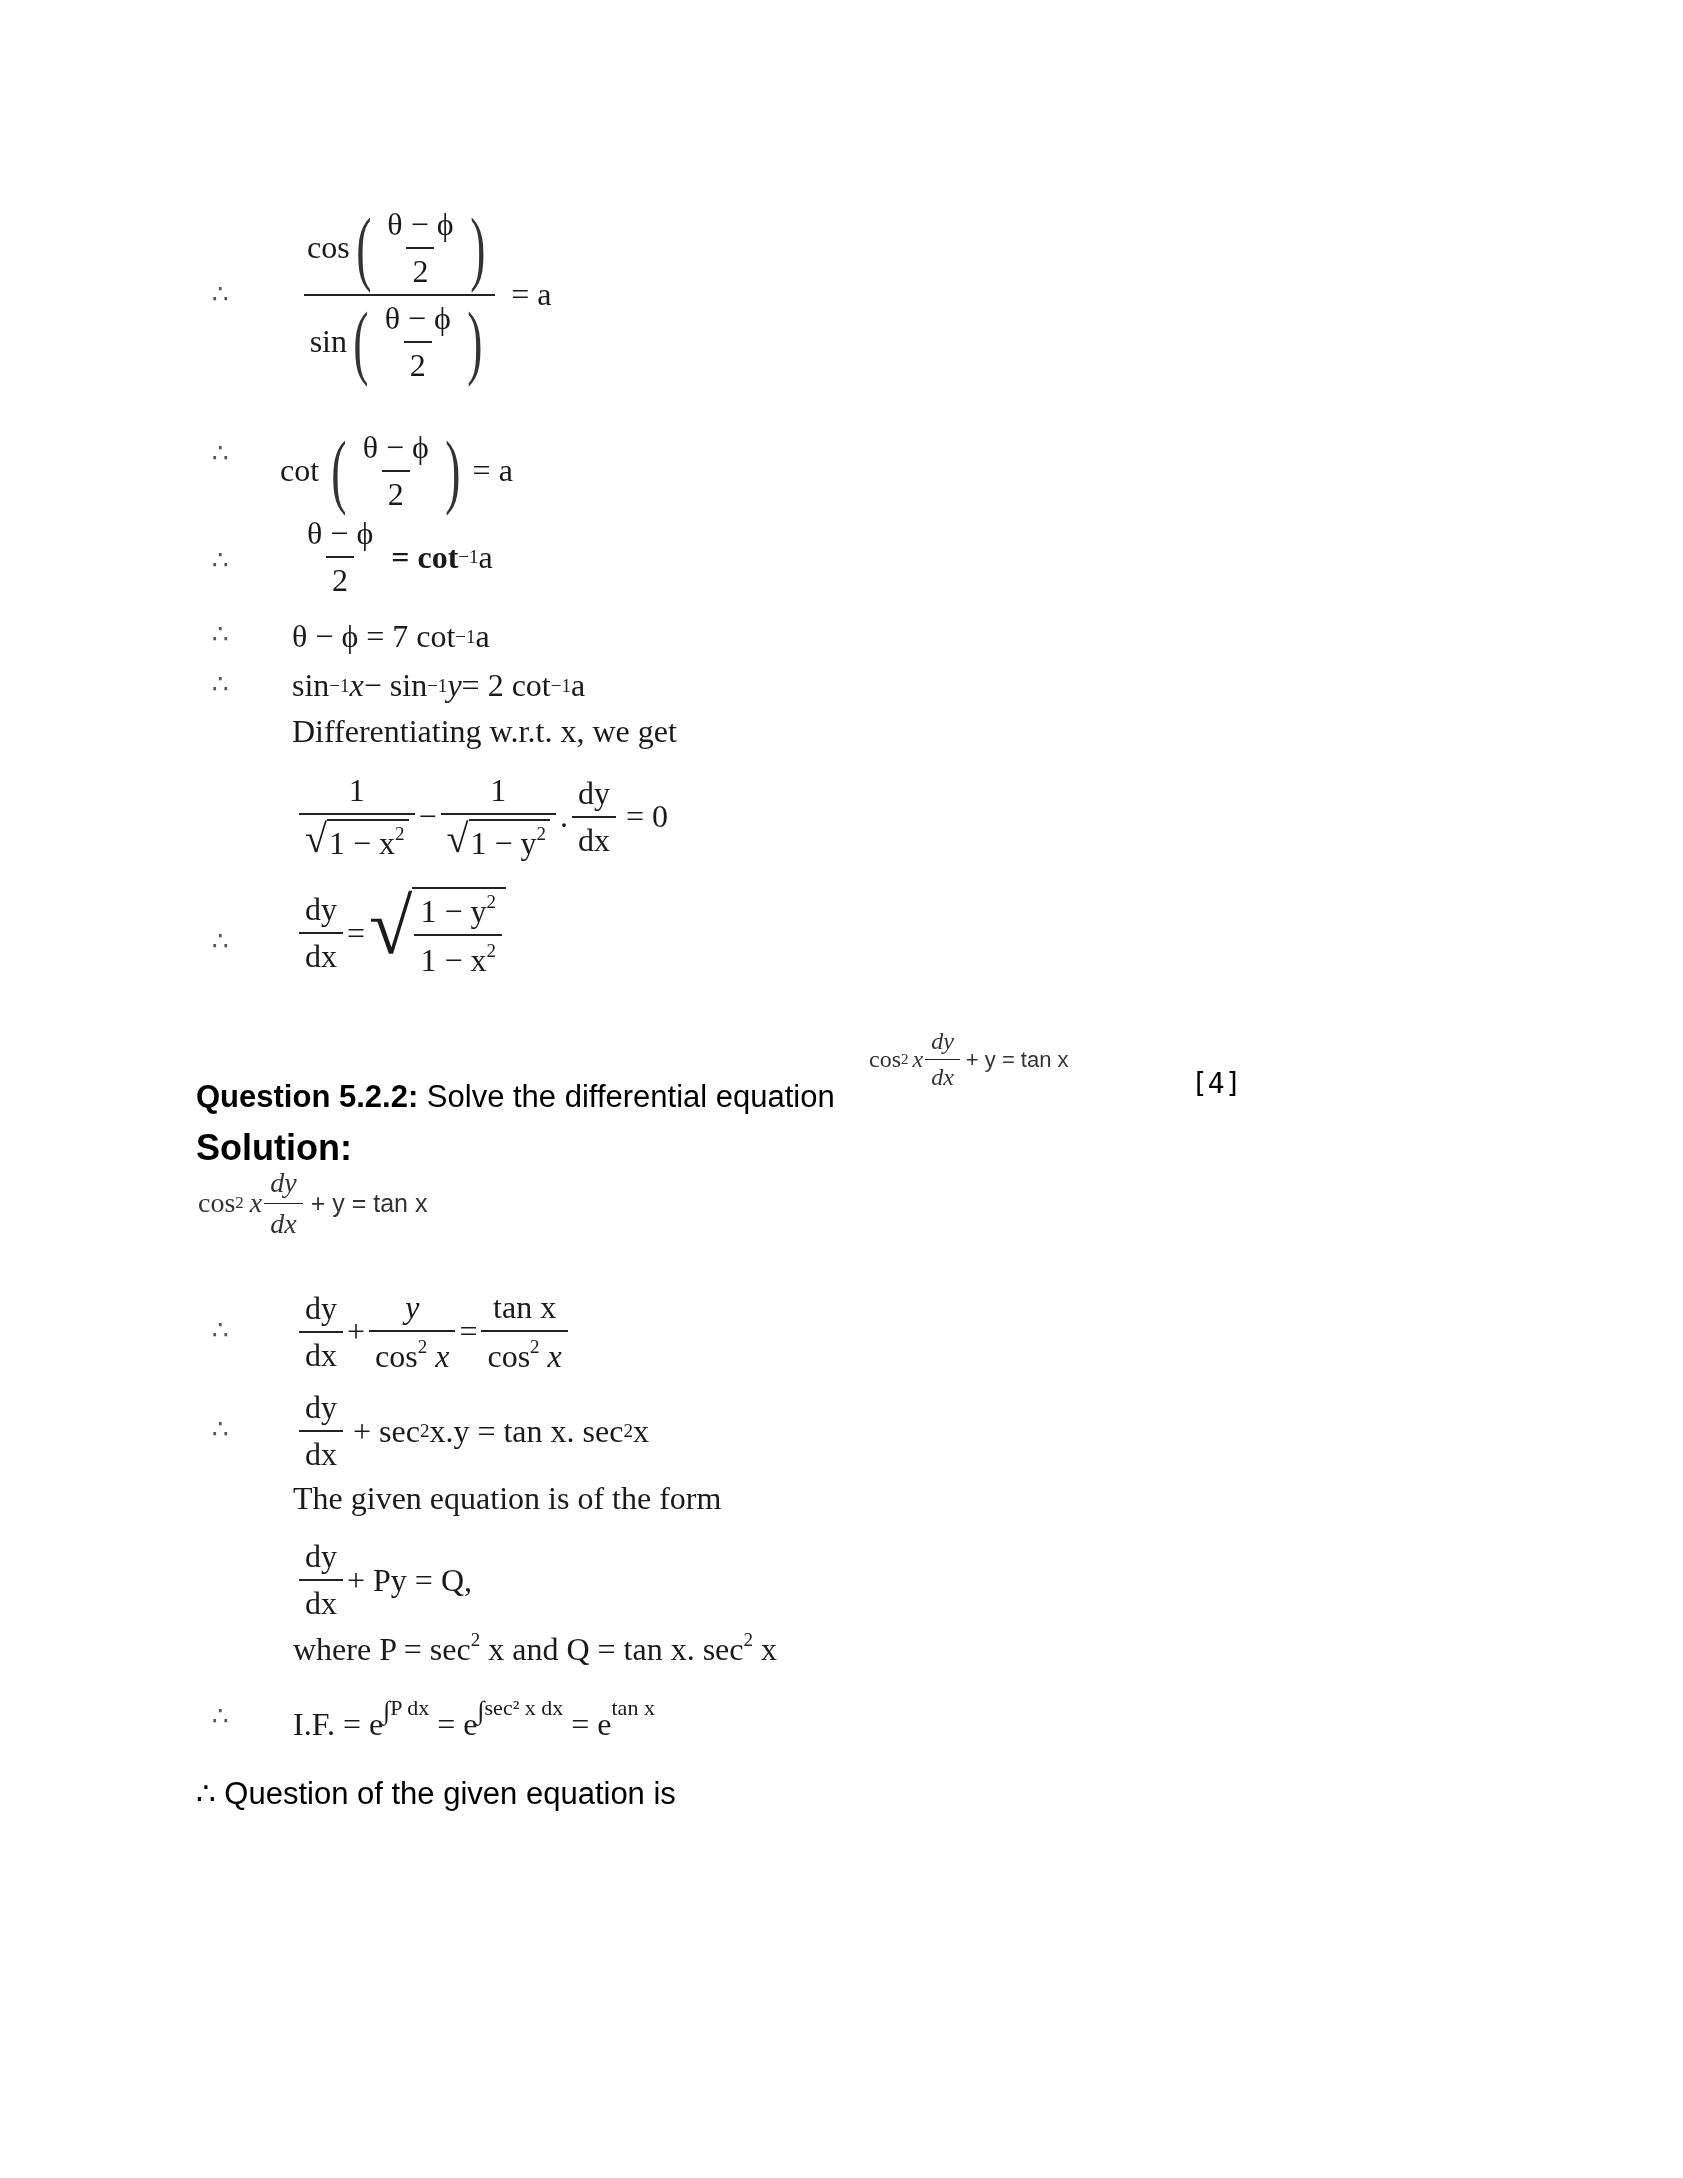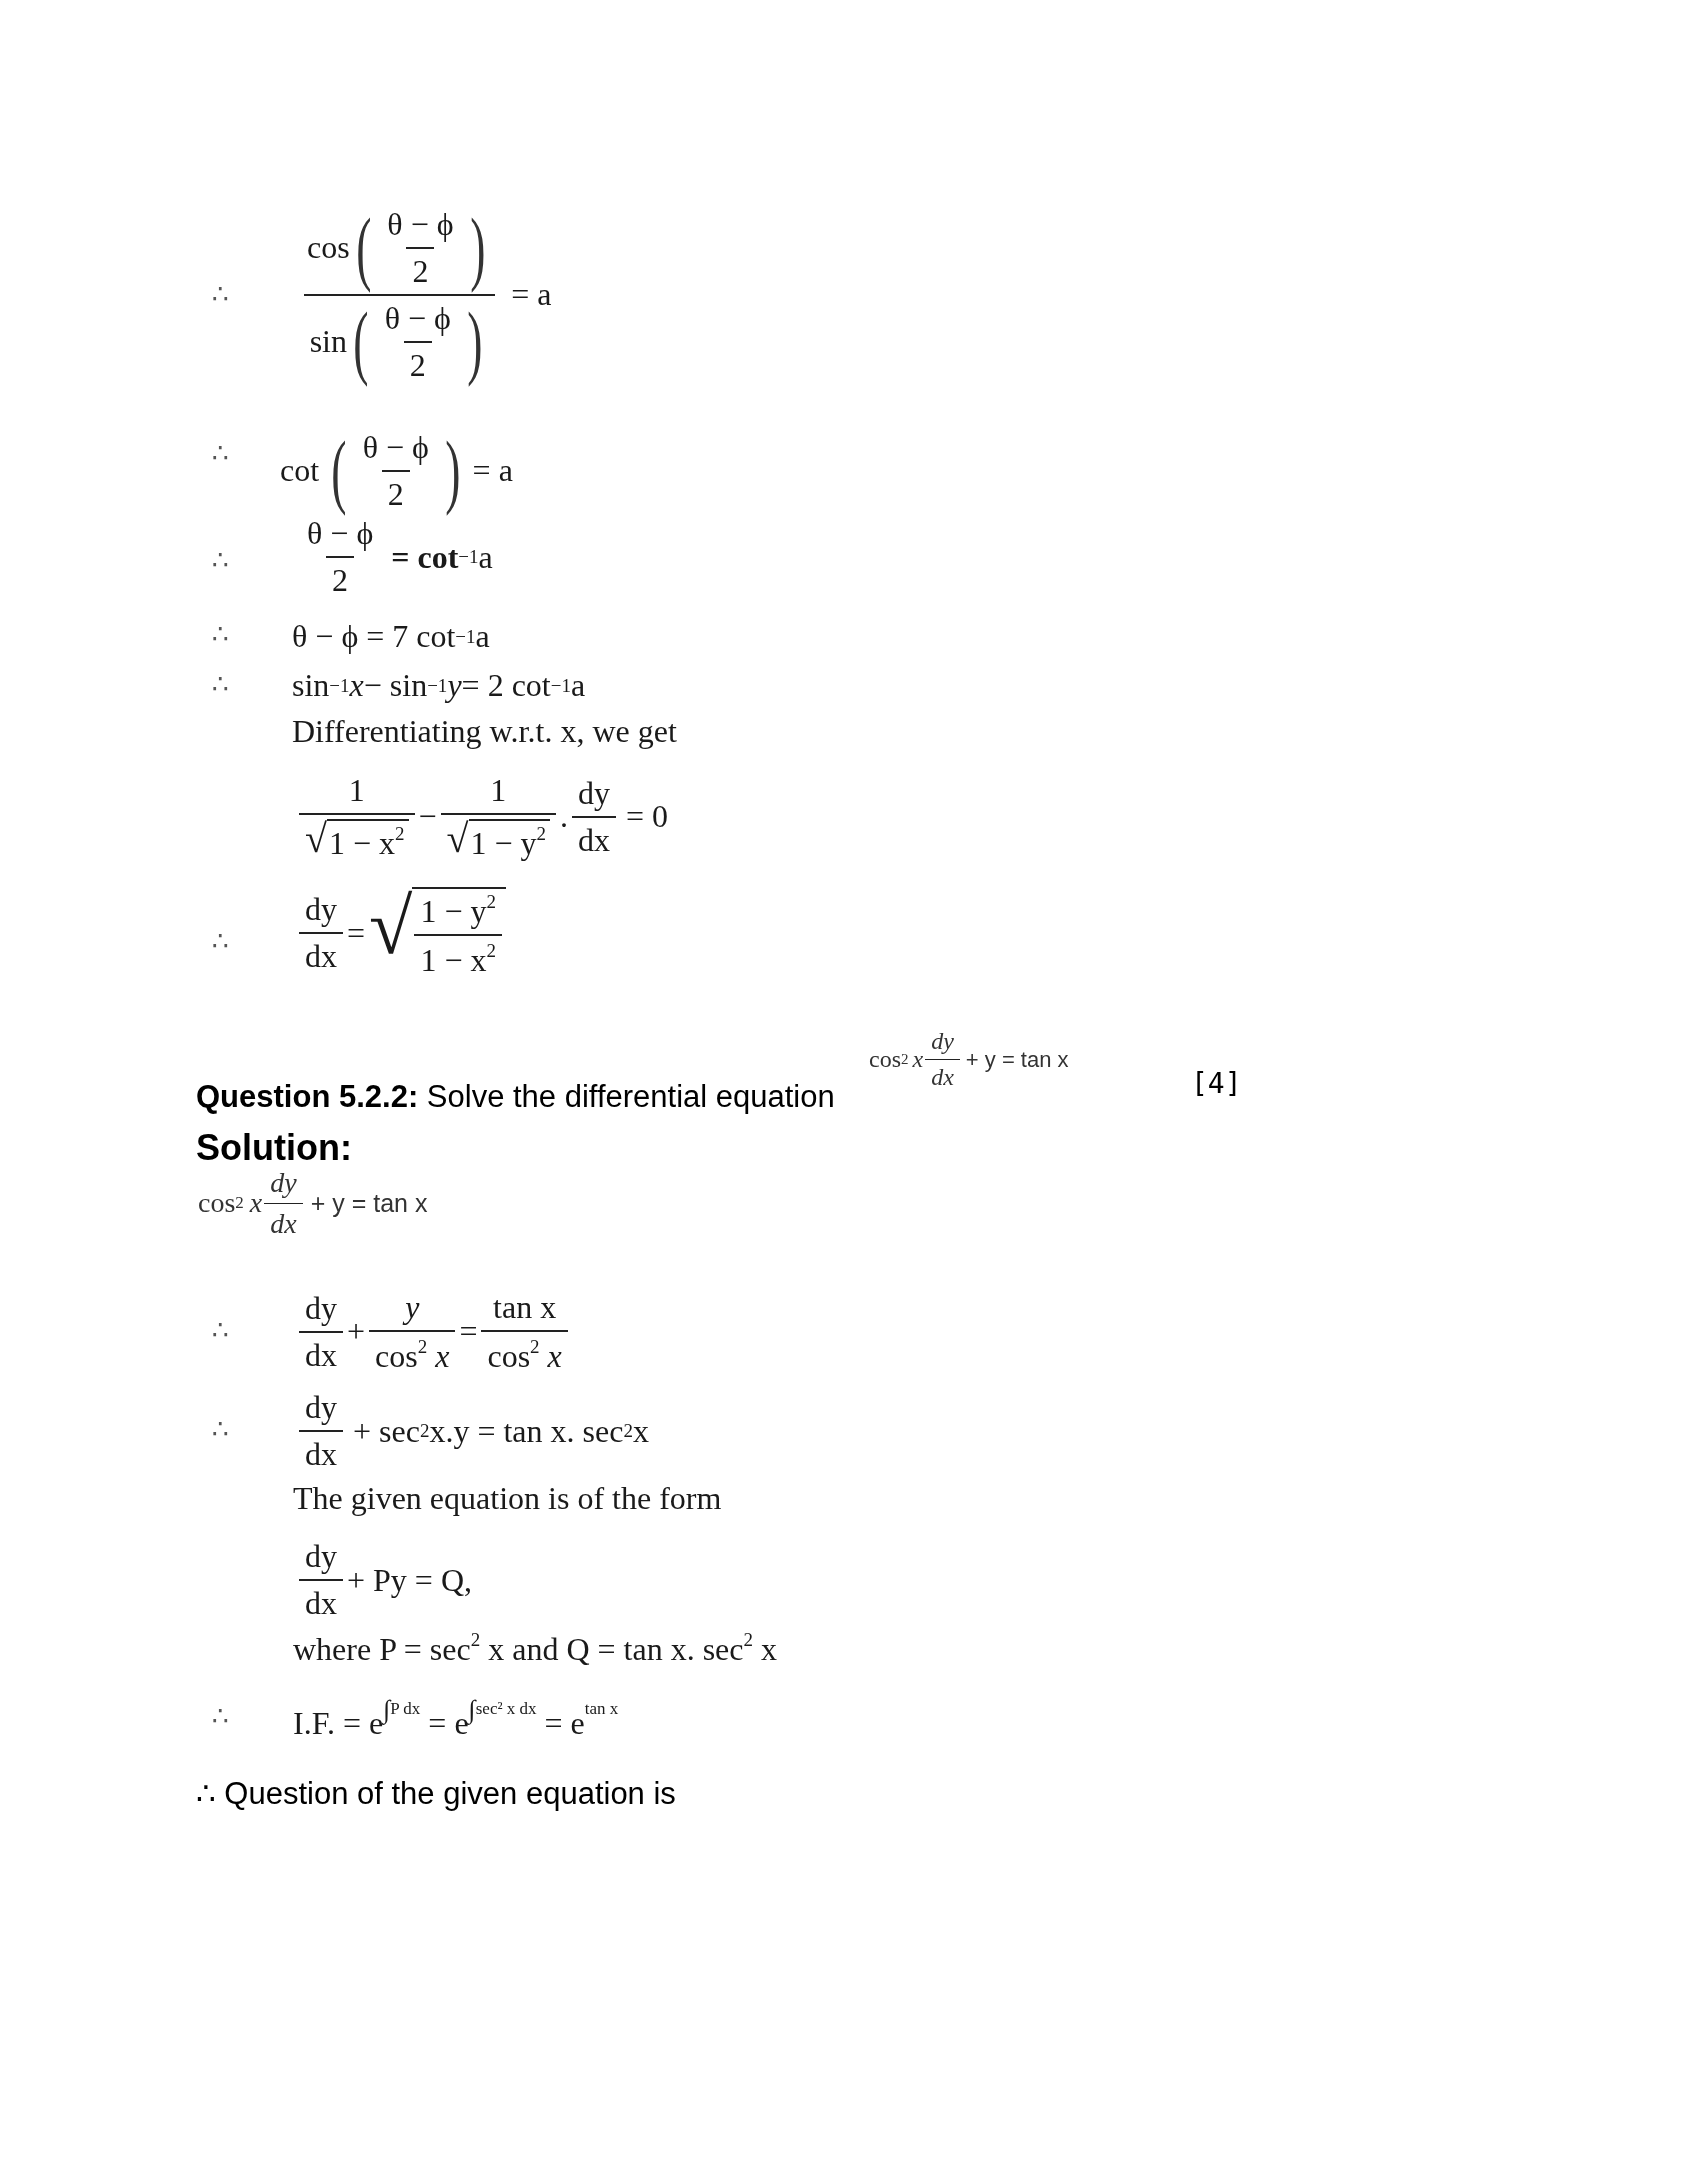--- a/index.html
+++ b/index.html
@@ -17,21 +17,21 @@
   .sqrt .rad { font-size: 40px; line-height: 1; }
   .sqrt .under { border-top: 2px solid #222; padding: 2px 4px 0 2px; }
   .q-line { position: absolute; left: 196px; top: 1061px; font-family: "Liberation Sans", sans-serif; font-size: 31px; color: #000; margin-top: 18px; }
   .q-line b { font-weight: bold; }
   .marks { position: absolute; left: 1191px; top: 1067px; font-family: "DejaVu Sans Mono", monospace; font-size: 28px; color: #000; }
   .sol-head { position: absolute; left: 196px; top: 1127px; font-family: "Liberation Sans", sans-serif; font-size: 36px; font-weight: bold; color: #000; }
   .small-eq { font-family: "Liberation Serif", serif; font-size: 24px; color: #333; }
   .small-eq .sansp { font-family: "Liberation Sans", sans-serif; font-size: 22px; color: #333; }
   .para { position: absolute; font-family: "Liberation Serif", serif; font-size: 32px; color: #1a1a1a; white-space: nowrap; }
   .final-line { position: absolute; left: 196px; top: 1775px; font-family: "Liberation Sans", sans-serif; font-size: 31px; color: #000; }
-  .exp { font-size: 17px; vertical-align: 20px; }
+  .exp { font-size: 22px; vertical-align: 20px; }
   .integral { font-size: 26px; vertical-align: 16px; }
 </style>
 </head>
 <body>
 
 <span class="therefore" style="top:279px;">∴</span>
 <div class="row math" style="left:297px; top:198px; height:193px;">
   <div class="frac">
     <div class="num" style="display:flex;align-items:center;">
       <span>cos</span>

